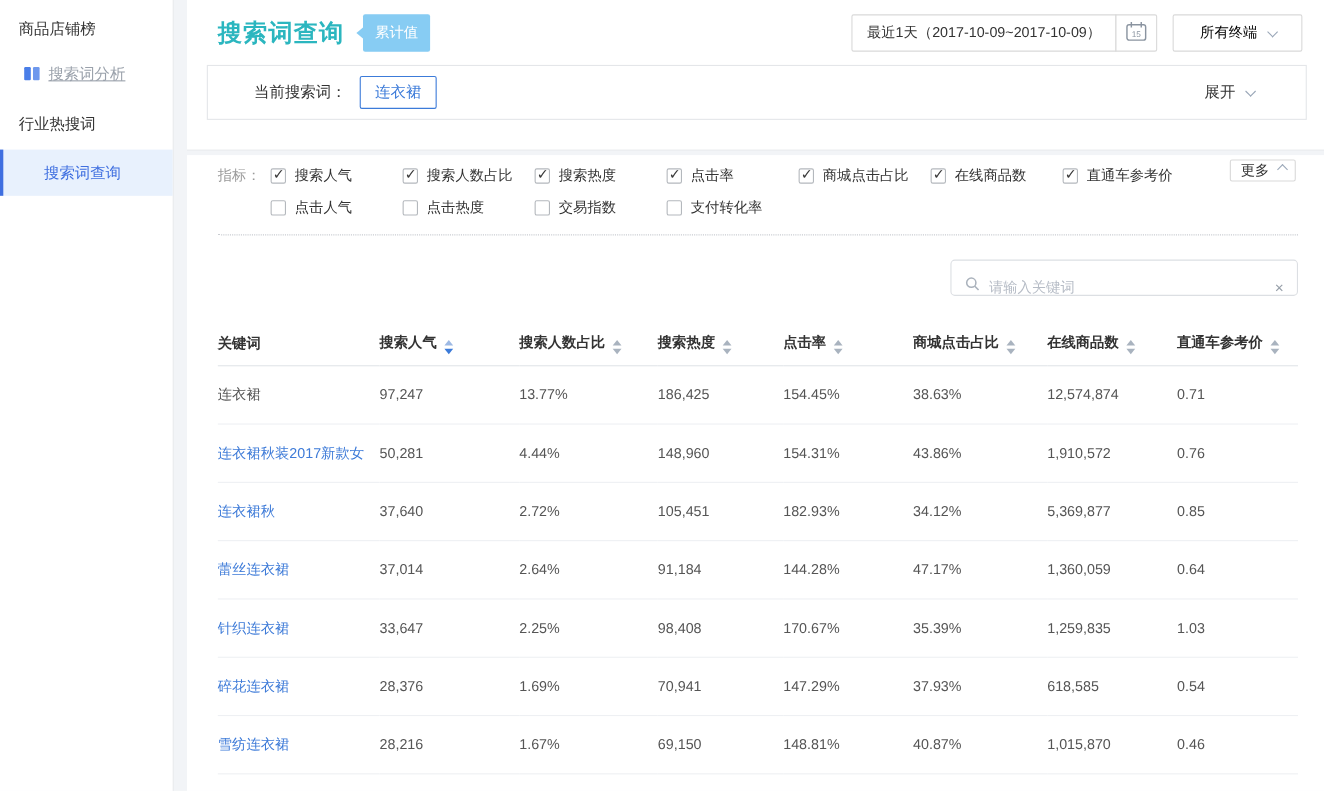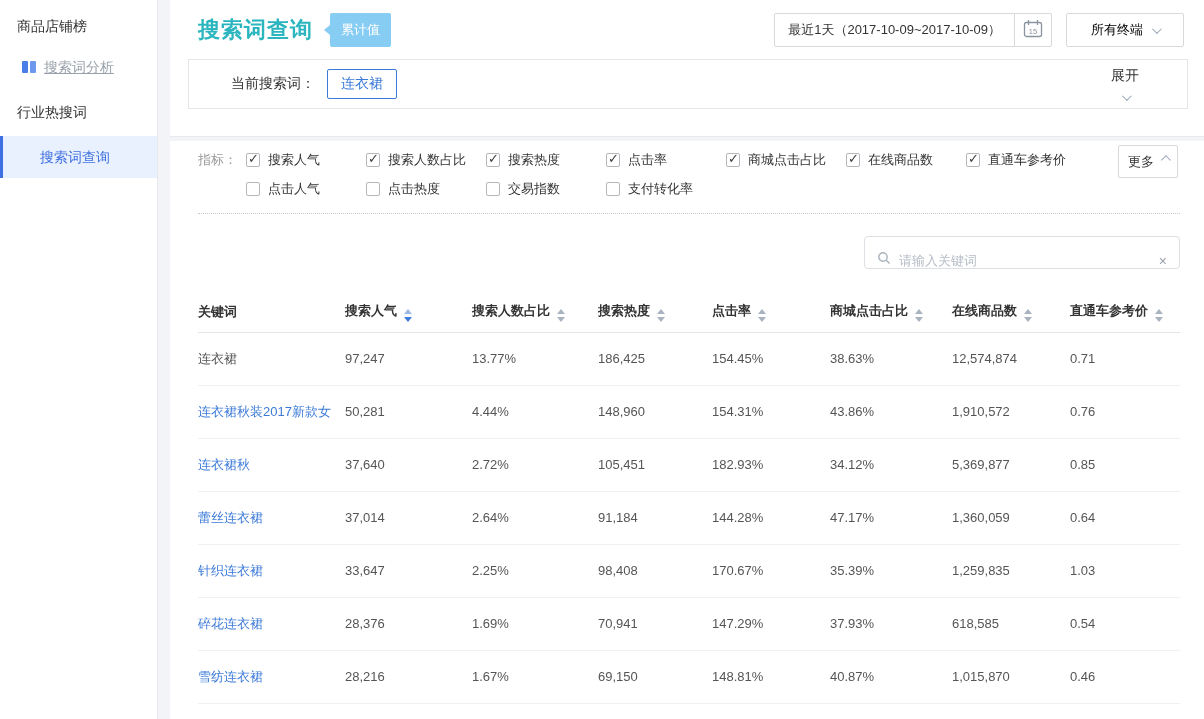--- a/index.html
+++ b/index.html
@@ -52,34 +52,34 @@
           border-right:1px solid #9aa7b8; border-bottom:1px solid #9aa7b8; }
   .chev.down { transform:rotate(45deg) translateY(-2px); }
   .chev.up   { transform:rotate(-135deg) translateY(2px); }
 
   .filter-box { margin:12px 16px 0 18px; height:50px; border:1px solid #e4e6e9;
                 display:flex; align-items:center; padding:0 48px 0 42px; background:#fff; }
   .filter-label { font-size:14px; color:#333; }
   .term-tag { margin-left:12px; border:1px solid #3c7bd9; color:#3c7bd9; font-size:14px;
               padding:5px 13px; border-radius:2px; background:#fff; cursor:pointer; }
   .expand { margin-left:auto; display:flex; align-items:center; gap:9px; font-size:14px;
-            color:#333; cursor:pointer;flex-direction:column; }
+            color:#333; cursor:pointer; }
 
   
   .metrics { position:relative; padding:10px 24px 0 28px; }
   .metrics-row { display:flex; align-items:center; margin-bottom:11px; }
   .metrics-label { width:48px; color:#999; font-size:13px; }
   .spacer { width:48px; }
   .metric-item { width:120px; display:flex; align-items:center; gap:8px; font-size:13px;
                  color:#333; cursor:pointer; }
   .checkbox { width:14px; height:14px; border:1px solid #b4b8bd; border-radius:2px;
               background:#fff; position:relative; flex:none; }
   .checkbox.checked::after { content:"✓"; position:absolute; left:1px; top:-3px;
                              font-size:13px; font-weight:bold; color:#3a3a3a; }
-  .more-btn { position:absolute; right:26px; top:4px; width:60px; height:33px;
+  .more-btn { position:absolute; right:26px; top:4px; width:60px; height:20px;
               border:1px solid #d9d9d9; background:#fff; display:flex; align-items:center;
               justify-content:center; gap:7px; font-size:13px; color:#333; cursor:pointer;
               border-radius:2px; }
 
   .dotted { margin:15px 24px 0 28px; border-top:1px dotted #c9ccd1; }
 
   
   .search-row { display:flex; justify-content:flex-end; margin:22px 24px 0 28px; }
   .search-box { width:316px; height:33px; border:1px solid #dcdfe3; border-radius:4px;
                 display:flex; align-items:flex-end; padding:0 12px; gap:8px; background:#fff; }

